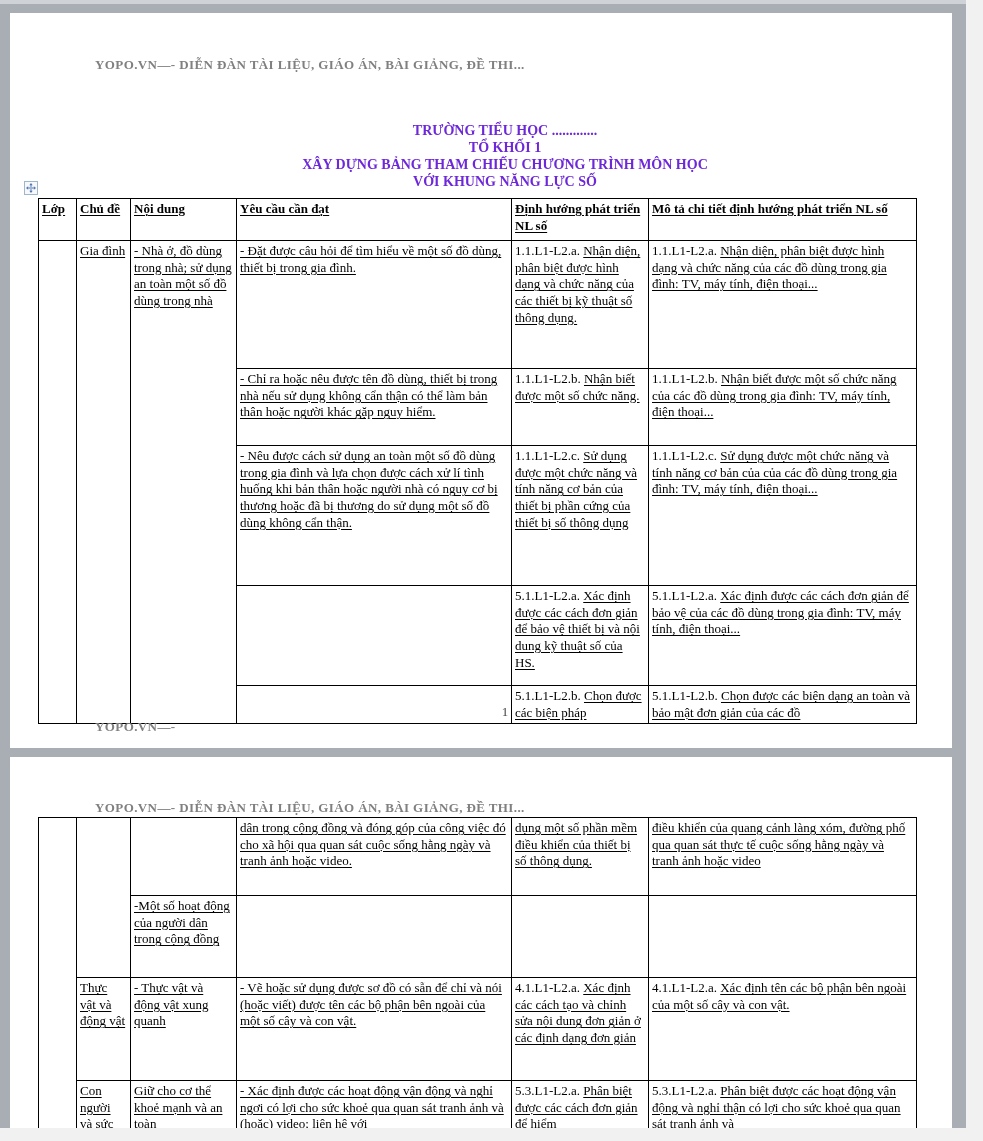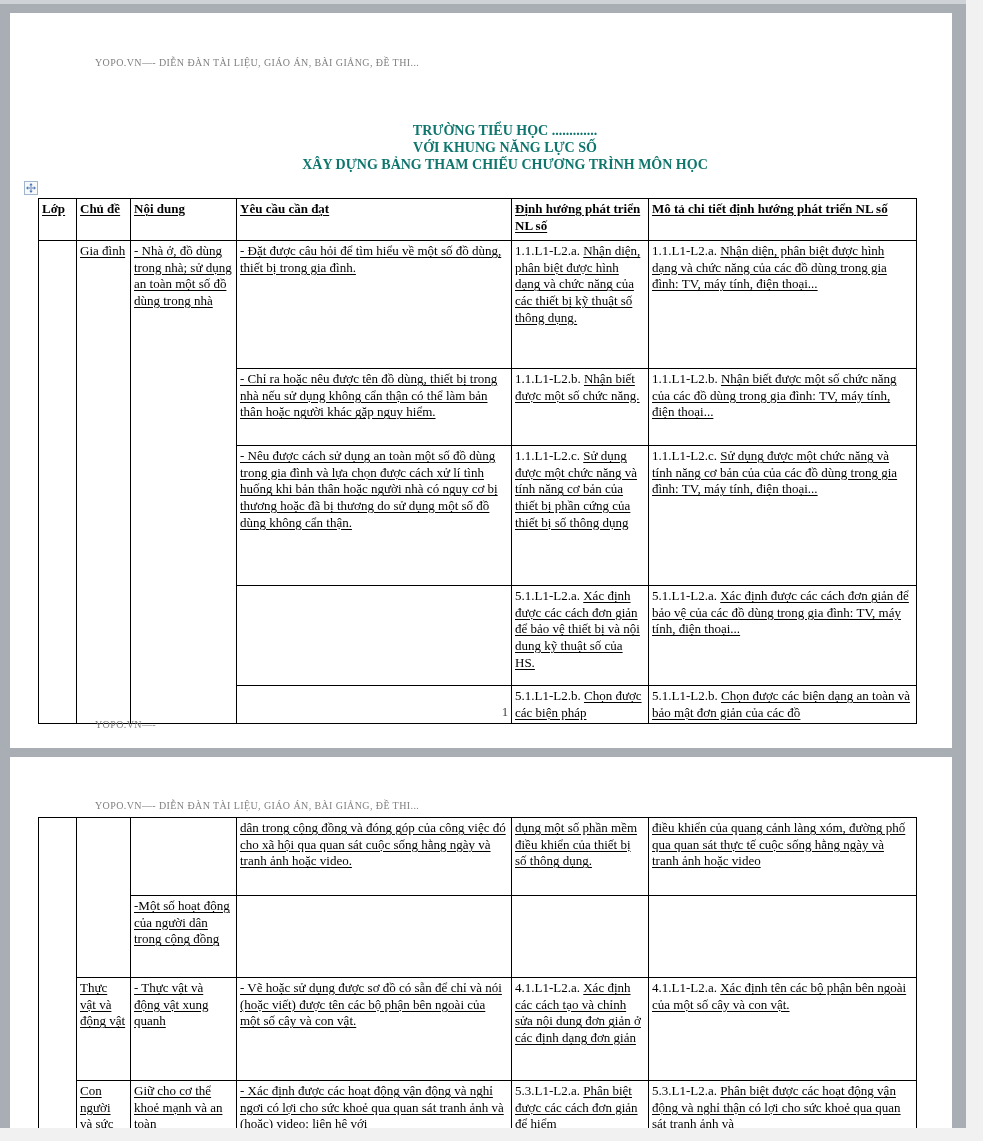--- a/index.html
+++ b/index.html
@@ -9,25 +9,25 @@
     font-family:"Liberation Serif","DejaVu Serif",serif;
   }
   .top-strip{position:absolute;left:0;top:0;width:983px;height:4px;background:#cfd2d6;}
   .v-scrollbar{position:absolute;right:0;top:0;width:17px;height:1141px;background:#f1f1f1;}
   .h-scrollbar{position:absolute;left:0;top:1128px;width:983px;height:13px;background:#f1f1f1;}
   .page{position:absolute;left:10px;width:942px;background:#ffffff;overflow:hidden;}
   #page1{top:13px;height:735px;}
   #page2{top:757px;height:371px;}
   .watermark{
     position:absolute;left:85px;
-    font-weight:normal;font-size:10px;letter-spacing:.4px;color:#808080;
+    font-weight:bold;font-size:13px;letter-spacing:.4px;color:#808080;
     white-space:nowrap;
   }
   .title-block{position:absolute;left:50px;width:890px;text-align:center;}
-  .title-line{font-weight:bold;font-size:14px;line-height:17px;color:#0f766e;}
+  .title-line{font-weight:bold;font-size:14px;line-height:17px;color:#6d28d9;}
   table.doc{
     position:absolute;left:28px;border-collapse:collapse;table-layout:fixed;
     width:878px;
   }
   table.doc td,table.doc th{
     border:1px solid #000;vertical-align:top;text-align:left;
     padding:2px 4px 2px 3px;font-size:13px;line-height:1.28;color:#000;
     overflow:hidden;word-wrap:break-word;
   }
   table.doc th{font-weight:bold;}
@@ -51,22 +51,23 @@
 <body>
 
 <div class="top-strip"></div>
 
 <div class="page" id="page1">
 
   <div class="watermark" style="top:44px;">YOPO.VN—- DIỄN ĐÀN TÀI LIỆU, GIÁO ÁN, BÀI GIẢNG, ĐỀ THI...</div>
 
   <div class="title-block" style="top:109px;">
     <div class="title-line">TRƯỜNG TIỂU HỌC .............</div>
+    <div class="title-line">TỔ KHỐI 1</div>
+    <div class="title-line">XÂY DỰNG BẢNG THAM CHIẾU CHƯƠNG TRÌNH MÔN HỌC</div>
     <div class="title-line">VỚI KHUNG NĂNG LỰC SỐ</div>
-    <div class="title-line">XÂY DỰNG BẢNG THAM CHIẾU CHƯƠNG TRÌNH MÔN HỌC</div>
   </div>
 
   <div class="move-handle">
     <svg width="10" height="10" viewBox="0 0 12 12">
       <path d="M5.45 2.3 h1.1 v7.4 h-1.1 Z M2.3 5.45 v1.1 h7.4 v-1.1 Z M6 0 L8 2.6 H4 Z M6 12 L4 9.4 h4 Z M0 6 L2.6 4 v4 Z M12 6 L9.4 8 V4 Z" fill="#4a72b2"></path>
     </svg>
   </div>
 
   <table class="doc" style="top:185px;">
     <colgroup>

